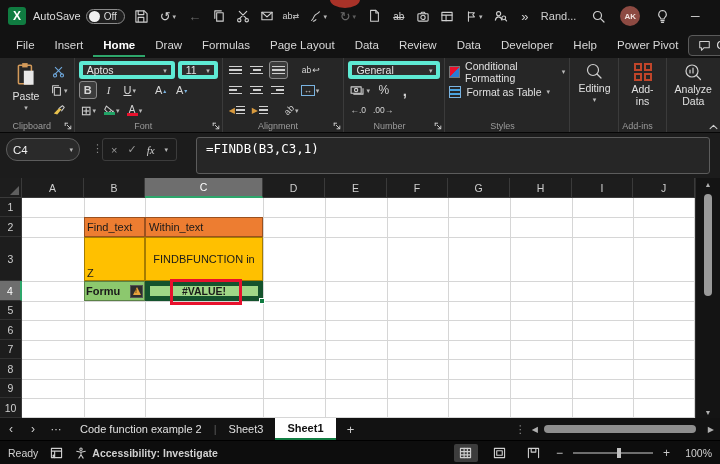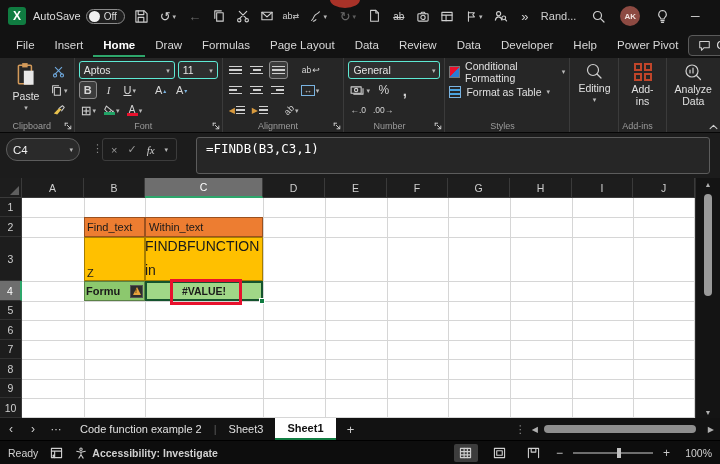--- a/index.html
+++ b/index.html
@@ -33,21 +33,21 @@
   .tabs-right{margin-left:auto;display:flex;align-items:center;gap:8px;padding-right:10px;}
   .comments-btn{display:flex;align-items:center;gap:5px;border:1px solid #5a5a5a;background:#222;border-radius:4px;padding:3px 9px;font-size:11px;color:#e8e8e8;}
   
   .ribbon{position:absolute;top:58px;left:0;width:720px;height:75px;background:#262626;border-bottom:1px solid #060606;display:flex;font-size:10.5px;}
   .grp{position:relative;border-right:1px solid #3b3b3b;padding:3px 4px 13px;display:flex;}
   .grp-label{position:absolute;bottom:1px;left:0;right:10px;text-align:center;font-size:9px;color:#9b9b9b;}
   .launcher{position:absolute;bottom:2px;right:2px;}
   .rbtn{display:flex;align-items:center;justify-content:center;min-width:18px;height:18px;color:#d6d6d6;font-size:11px;gap:1px;padding:0 2px;}
   .rrow{display:flex;align-items:center;gap:3px;height:20px;}
   .col{display:flex;flex-direction:column;}
-  .selbox{border:1px solid #5eead4;border-radius:3px;background:#2e2e2e;display:flex;align-items:center;justify-content:space-between;padding:1px 4px;height:18px;font-size:10.5px;color:#e4e4e4;}
+  .selbox{border:4px solid #5eead4;border-radius:3px;background:#2e2e2e;display:flex;align-items:center;justify-content:space-between;padding:1px 4px;height:18px;font-size:10.5px;color:#e4e4e4;}
   .bold-b{border:1px solid #8a8a8a;background:#3c3c3c;border-radius:3px;font-weight:bold;}
   .it{font-style:italic;font-family:"Liberation Serif",serif;}
   .un{text-decoration:underline;}
   .sup{font-size:6px;vertical-align:super;color:#7ab3e0;}
   .redbar{display:inline-block;width:11px;height:3px;background:#E8112D;margin-top:-2px;}
   .greenbar{display:inline-block;width:11px;height:3px;background:#21A366;margin-top:-2px;}
   .lns{width:13px;display:flex;flex-direction:column;gap:2px;align-items:flex-start;}
   .lns i{display:block;height:1.5px;background:#d0d0d0;width:100%;}
   .lns.c{align-items:center}.lns.r{align-items:flex-end}
   .lns.v i:nth-child(2){width:8px;}
@@ -82,23 +82,23 @@
   .rh{background:#1d1d1d;color:#cfcfcf;font-size:10.5px;display:flex;align-items:center;justify-content:center;border-right:1px solid #3a3a3a;border-bottom:1px solid #313131;}
   .rh.sel{background:#6e6e6e;color:#fff;border-right:2px solid #2EA66B;}
   .cellsarea{position:absolute;top:20px;left:22px;width:673px;height:220px;background:#fff;overflow:visible;}
   .gl{position:absolute;background:#d6d6d6;}
   .glv{top:0;bottom:0;width:1px;}
   .glh{left:0;right:0;height:1px;}
   .cell{position:absolute;color:#1a1a1a;font-size:11px;display:flex;align-items:center;overflow:hidden;}
   .b2{left:62px;top:19px;width:61px;height:20px;background:#ED7D31;padding:0 3px;box-shadow:inset 0 0 0 1px rgba(0,0,0,.35);}
   .c2{left:123px;top:19px;width:118px;height:20px;background:#ED7D31;padding:0 4px;box-shadow:inset 0 0 0 1px rgba(0,0,0,.35);}
   .b3{left:62px;top:39px;width:61px;height:44px;background:#FFC000;align-items:flex-end;padding:2px 3px;box-shadow:inset 0 0 0 1px rgba(0,0,0,.35);}
-  .c3{left:123px;top:39px;width:118px;height:44px;background:#FFC000;flex-direction:column;justify-content:center;align-items:center;line-height:1.7;font-size:14px;box-shadow:inset 0 0 0 1px rgba(0,0,0,.35);}
+  .c3{left:123px;top:39px;width:118px;height:44px;background:#FFC000;flex-direction:column;justify-content:center;align-items:center;line-height:1.7;font-size:11px;box-shadow:inset 0 0 0 1px rgba(0,0,0,.35);}
   .b4{left:62px;top:83px;width:61px;height:20px;background:#8CC86E;font-weight:bold;padding:0 2px;justify-content:space-between;box-shadow:inset 0 0 0 1px rgba(0,0,0,.35);}
-  .c4{left:123px;top:83px;width:118px;height:20px;background:#A0D787;font-weight:bold;justify-content:center;font-size:10.5px;border:2px solid #14532d;}
+  .c4{left:123px;top:83px;width:118px;height:20px;background:#A0D787;font-weight:bold;justify-content:center;font-size:10.5px;border:5px solid #14532d;}
   .fillhandle{position:absolute;left:237px;top:100px;width:6px;height:6px;background:#107C41;border:1px solid #fff;}
   .redrect{position:absolute;left:148px;top:81px;width:72px;height:26px;border:3px solid #E8112D;z-index:5;}
   .warnbox{width:13px;height:13px;background:#2e2e2e;border:1px solid #555;display:flex;align-items:flex-end;justify-content:center;flex:0 0 auto;}
   .warntri{width:0;height:0;border-left:4.5px solid transparent;border-right:4.5px solid transparent;border-bottom:8px solid #E8A33D;position:relative;margin-bottom:2px;}
   .warntri::after{content:"!";position:absolute;left:-1.5px;top:1px;font-size:6px;color:#3a2a00;font-weight:bold;}
   
   .vscroll{position:absolute;top:178px;left:695px;width:25px;height:240px;background:#141414;border-left:1px solid #2c2c2c;}
   .vtrack{position:absolute;left:5px;top:0;width:14px;height:240px;}
   .varrow{position:absolute;left:0;width:14px;height:12px;color:#b0b0b0;font-size:7px;display:flex;align-items:center;justify-content:center;}
   .vthumb{position:absolute;left:3px;top:16px;width:8px;height:102px;background:#9a9a9a;border-radius:4px;}

